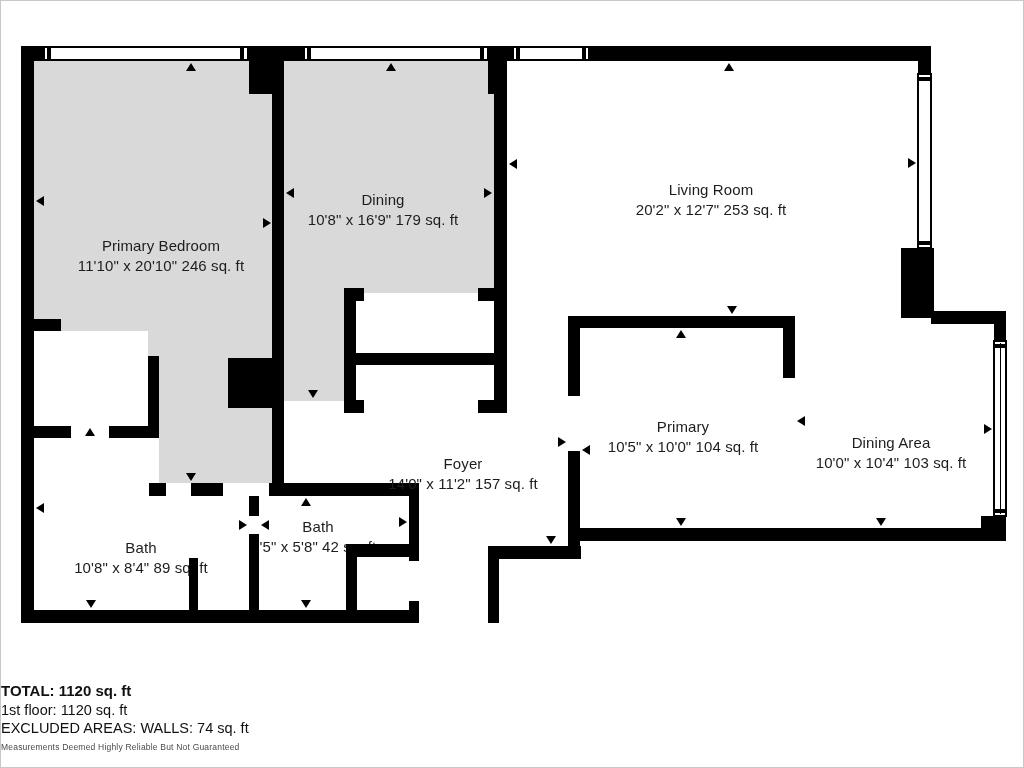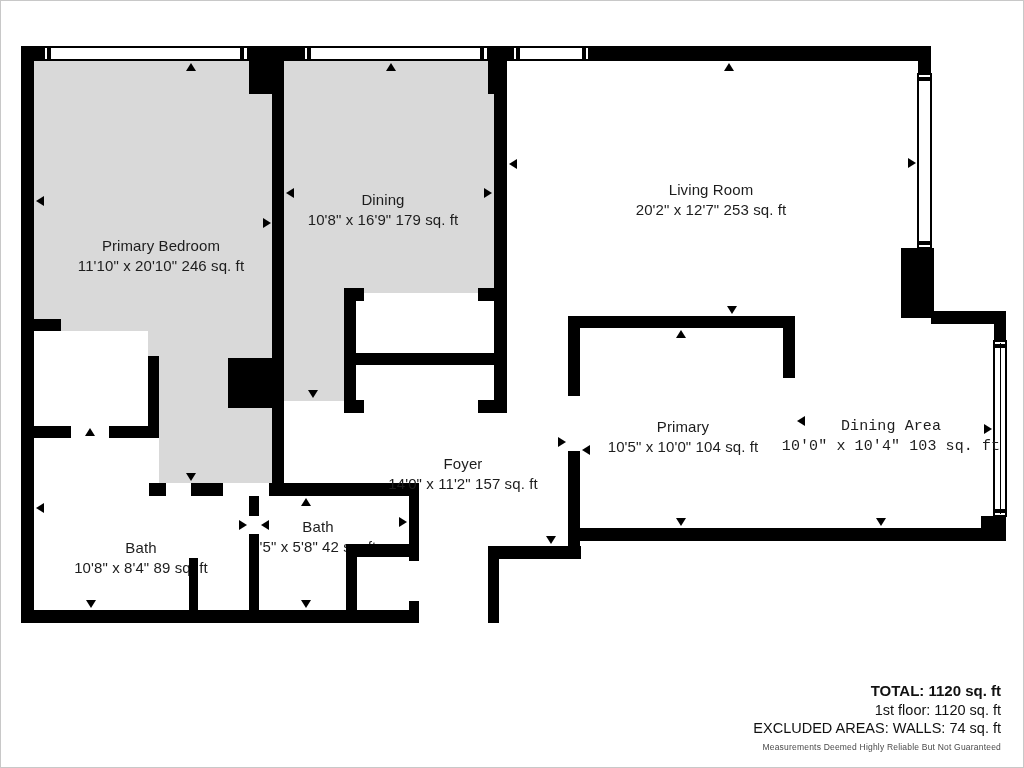--- a/index.html
+++ b/index.html
@@ -9,21 +9,21 @@
     font-family:"Liberation Sans", sans-serif;
   }
   #plan-svg,#overlay-svg{position:absolute;left:0;top:0;}
   #overlay-svg{pointer-events:none;}
   .room-label{
     position:absolute;width:240px;text-align:center;color:#1d1d1d;
     font-size:15px;line-height:20px;letter-spacing:0.1px;
   }
   .room-label .dims{white-space:nowrap;}
   #summary{
-    position:absolute;left:0;top:681px;width:1000px;text-align:right;
+    position:absolute;left:0;top:681px;width:1000px;text-align:left;
     color:#111;font-size:14.5px;line-height:18.5px;
   }
   #summary .total{font-weight:bold;font-size:15px;}
   #summary .disclaimer{font-size:8.5px;color:#4a4a4a;letter-spacing:0.2px;}
 </style>
 </head>
 <body>
 
 <div id="canvas">
 
@@ -170,21 +170,21 @@
     <div class="dims">10'8" x 16'9" 179 sq. ft</div>
   </div>
   <div class="room-label" style="left:590px;top:179px;">
     <div class="name">Living Room</div>
     <div class="dims">20'2" x 12'7" 253 sq. ft</div>
   </div>
   <div class="room-label" style="left:562px;top:416px;">
     <div class="name">Primary</div>
     <div class="dims">10'5" x 10'0" 104 sq. ft</div>
   </div>
-  <div class="room-label" style="left:770px;top:416px;font-family:Liberation Mono, monospace;">
+  <div class="room-label" style="left:770px;top:432px;">
     <div class="name">Dining Area</div>
     <div class="dims">10'0" x 10'4" 103 sq. ft</div>
   </div>
   <div class="room-label" style="left:342px;top:453px;">
     <div class="name">Foyer</div>
     <div class="dims">14'0" x 11'2" 157 sq. ft</div>
   </div>
   <div class="room-label" style="left:20px;top:537px;">
     <div class="name">Bath</div>
     <div class="dims">10'8" x 8'4" 89 sq. ft</div>

